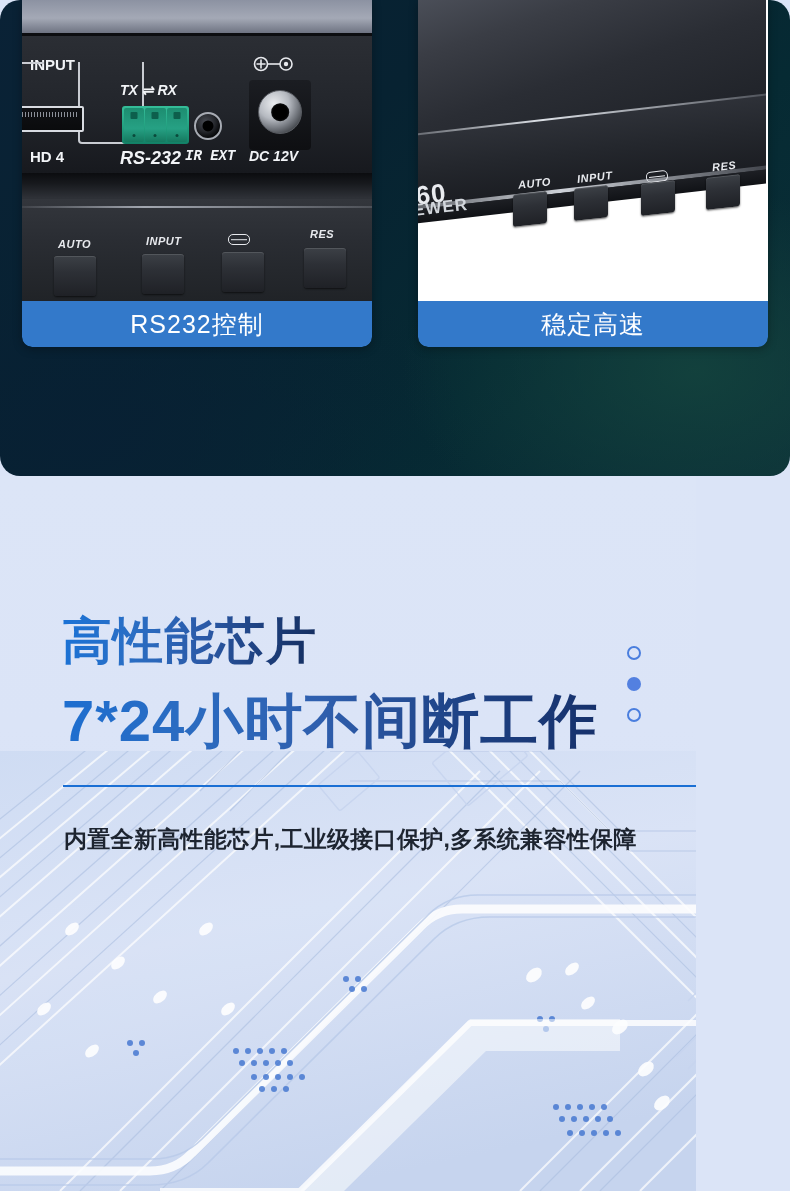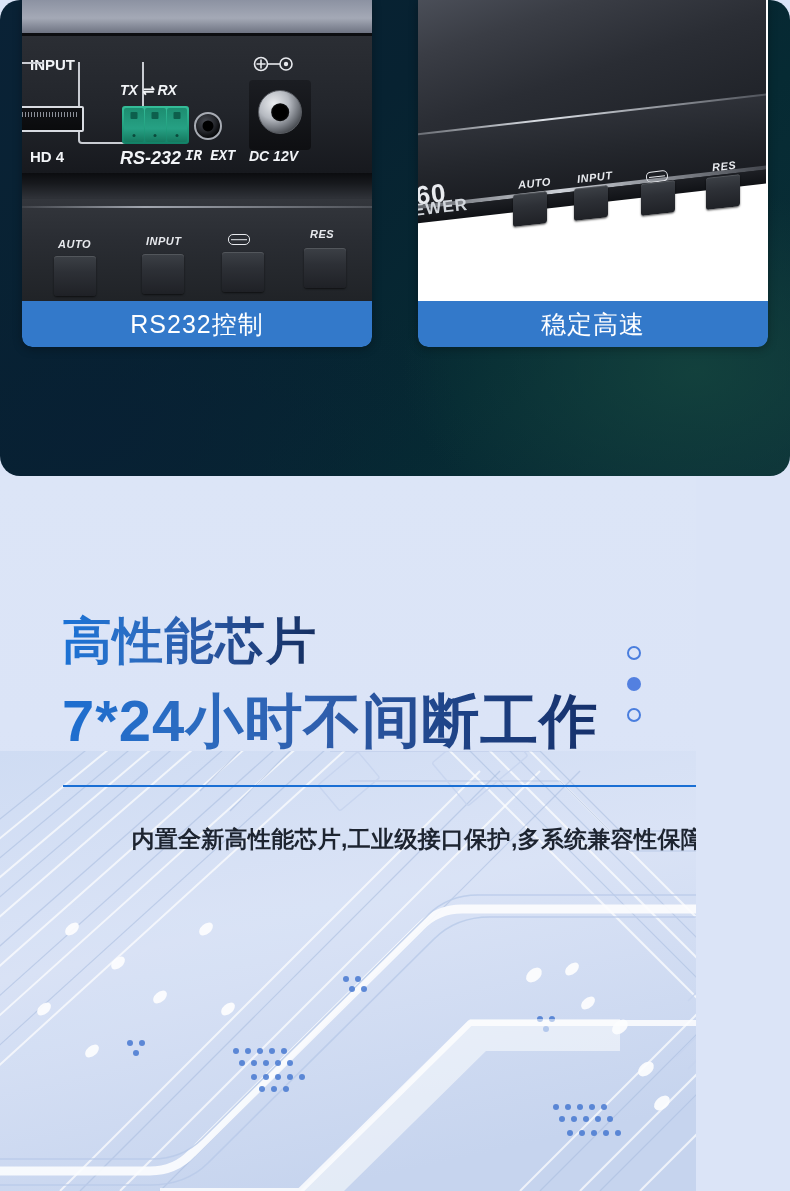--- a/index.html
+++ b/index.html
@@ -215,21 +215,21 @@
   #divider {
     position:absolute; left:63px; top:309px; width:682px; height:2px;
     background:#1a6fd4;
   }
 
   #body-copy {
     position:absolute; left:64px; top:345px; width:640px;
     color:#1d2430; font-size:23px; line-height:36px; letter-spacing:0.3px;
     font-weight:bold;
   }
-  #body-copy div { white-space:nowrap;text-align:right; }
+  #body-copy div { white-space:nowrap; }
 </style>
 </head>
 <body>
 
 <div id="top-section">
 
   <div class="card" id="card-rs232">
     <div class="photo" id="photo-rs232">
       <div class="rp-topband"></div>
       <div class="rp-face"></div>

